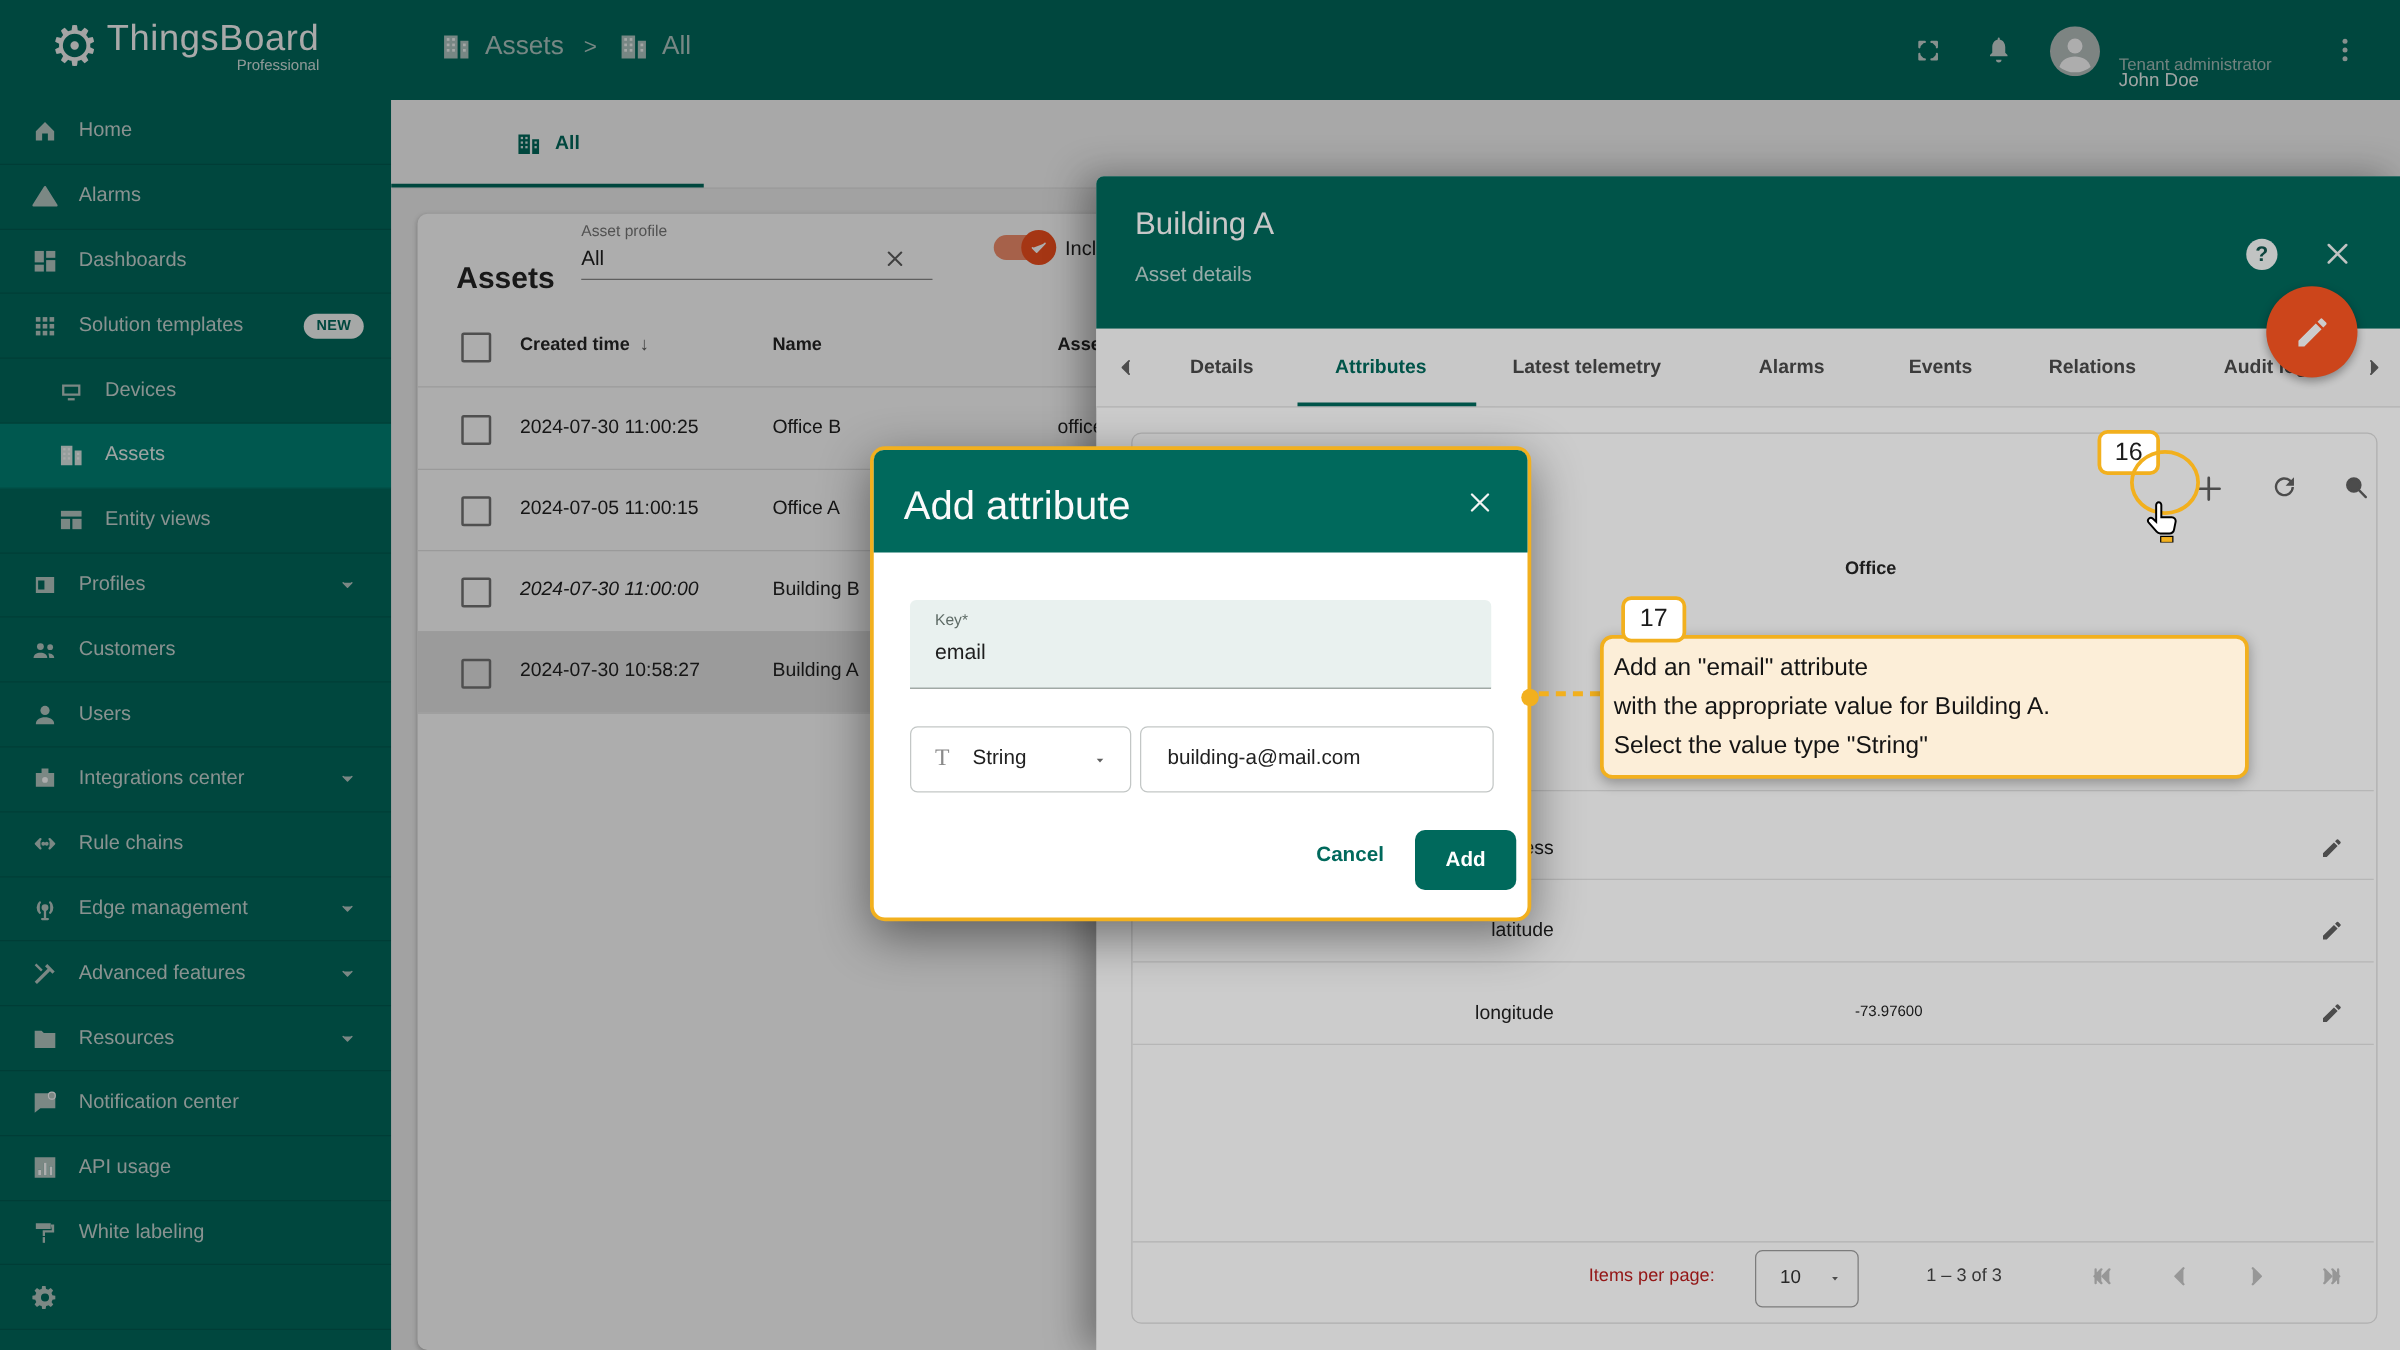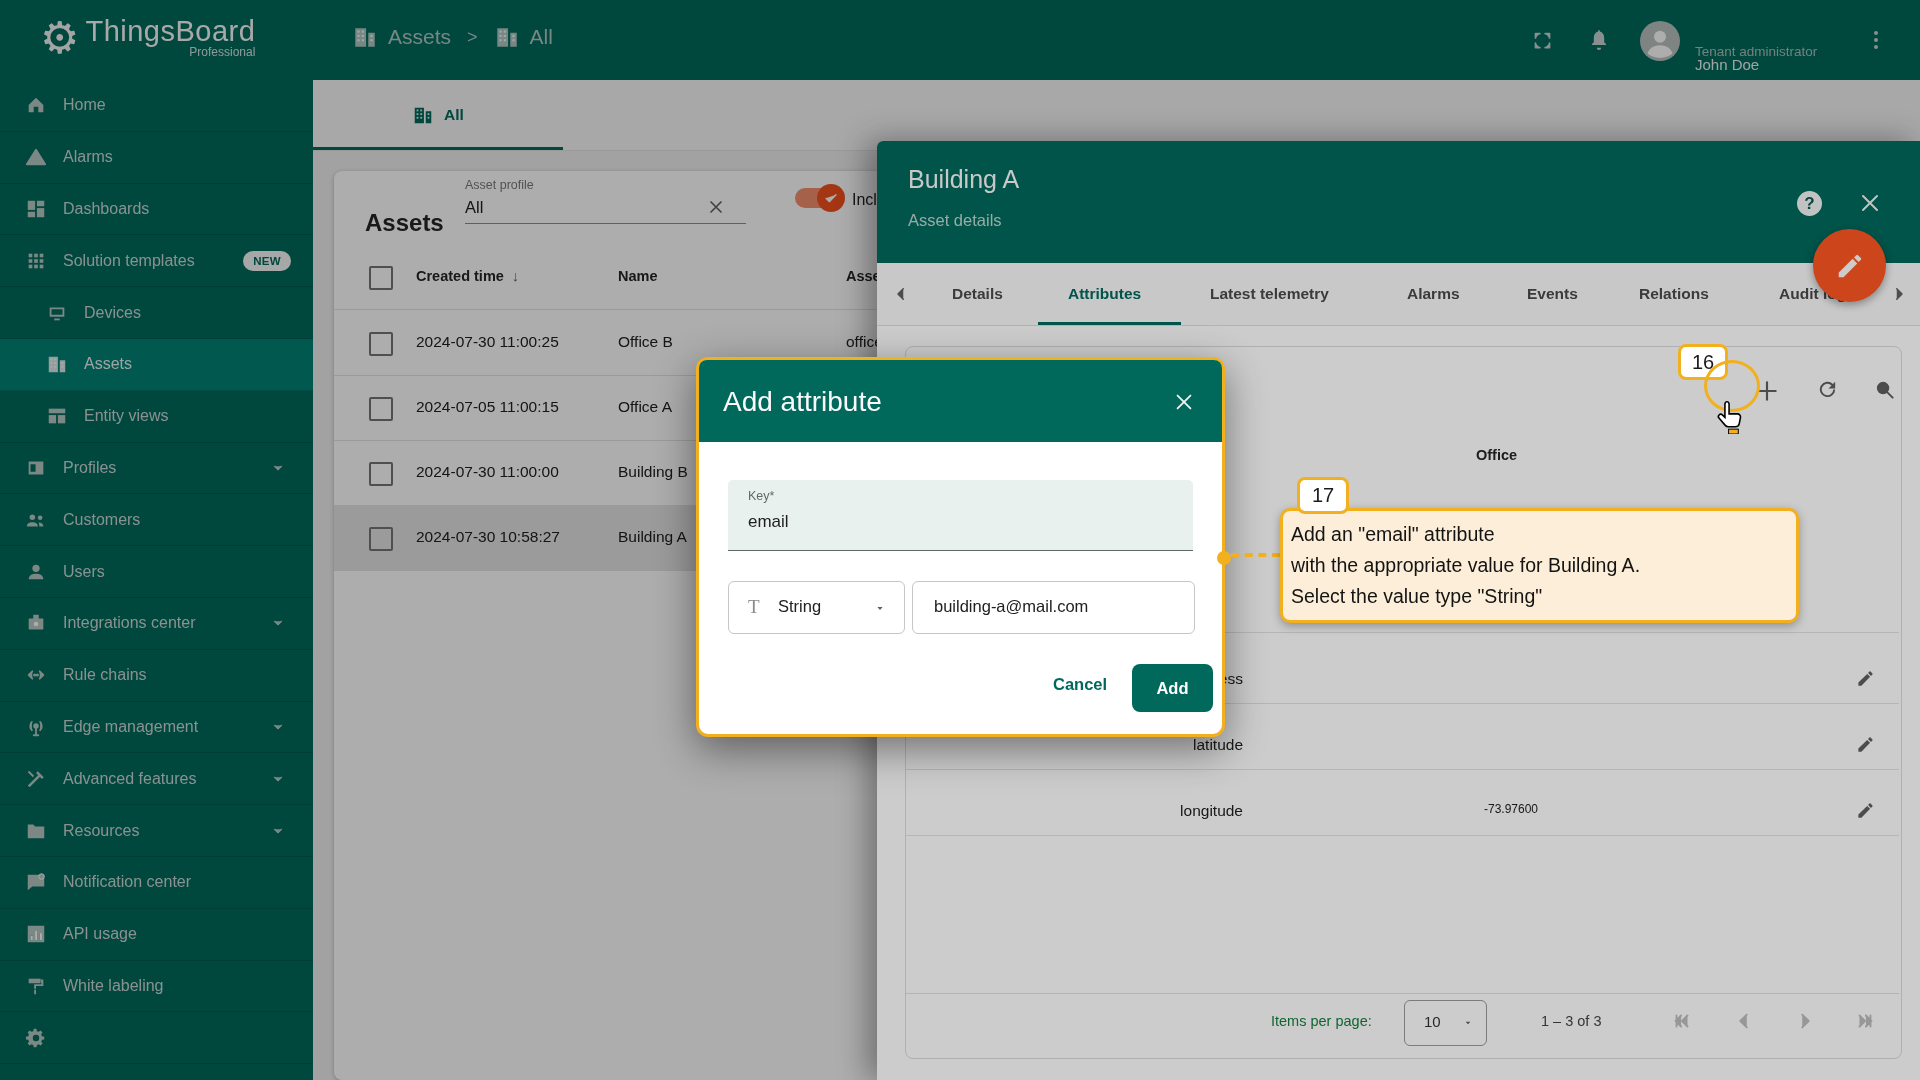--- a/index.html
+++ b/index.html
@@ -83,32 +83,32 @@
        box-shadow:0 3px 8px rgba(0,0,0,.35);display:flex;align-items:center;justify-content:center;cursor:pointer;}
   .fab svg{width:30px;height:30px;color:#fff;}
   .attr-card{left:28px;top:205px;width:995px;height:711px;border:1px solid #DCDCDC;border-radius:8px;background:#fff;}
   .tool-ic{top:31px;color:#5F5F5F;cursor:pointer;}
   .attr-vhead{left:570px;top:100px;font-size:14.5px;font-weight:bold;color:#262626;}
   .attr-div{left:0;width:993px;height:1px;background:#E4E4E4;}
   .attr-key{position:absolute;left:195px;width:142px;text-align:right;font-size:15.5px;color:#212121;}
   .attr-val{position:absolute;left:515px;width:180px;text-align:center;font-size:12px;color:#212121;}
   .attr-pencil{position:absolute;left:950px;width:19px;height:19px;color:#5F5F5F;cursor:pointer;}
   .pgn-top{left:0;top:646px;width:993px;height:1px;background:#E0E0E0;}
-  .pgn-label{left:365px;top:666px;font-size:14.5px;color:#15803d;}
+  .pgn-label{left:365px;top:666px;font-size:14.5px;color:#b91c1c;}
   .pgn-box{left:498px;top:653px;width:81px;height:44px;border:1px solid #9B9B9B;border-radius:6px;cursor:pointer;}
   .pgn-size{left:518px;top:666px;font-size:15px;color:#333;}
   .pgn-caret{left:556px;top:672px;width:12px;height:8px;color:#5F5F5F;}
   .pgn-range{left:635px;top:666px;font-size:14.5px;color:#444;}
   .pgn-nav{top:663px;width:22px;height:22px;color:#BDBDBD;cursor:pointer;}
 
   
   .modal{left:696px;top:357px;width:523px;height:374px;z-index:20;background:#fff;border-radius:12px;
          border:3px solid var(--gold);box-shadow:0 12px 40px rgba(0,0,0,.45);}
   .modal-head{left:0;top:0;width:523px;height:82px;background:var(--teal);border-radius:8px 8px 0 0;}
-  .modal-title{left:24px;top:26px;font-size:28px;color:#FAFAFA;}
+  .modal-title{left:24px;top:26px;font-size:32px;color:#FAFAFA;}
   .modal-x{left:474px;top:31px;width:22px;height:22px;color:#F2F4F3;cursor:pointer;}
   .key-field{left:29px;top:120px;width:465px;height:70px;background:#E9F1EF;border-radius:5px 5px 0 0;
              border-bottom:1px solid #5C6964;cursor:text;}
   .key-label{left:20px;top:9px;font-size:12.5px;color:#5E6B66;}
   .key-value{left:20px;top:32px;font-size:17px;color:#1E1E1E;}
   .type-select{left:29px;top:221px;width:175px;height:51px;border:1px solid #C3C7C6;border-radius:6px;cursor:pointer;}
   .type-T{left:19px;top:14px;font-size:19px;color:#8A8A8A;font-family:"Liberation Serif",serif;}
   .type-value{left:49px;top:15px;font-size:16.5px;color:#212121;}
   .type-caret{left:144px;top:22px;width:14px;height:9px;color:#5F5F5F;}
   .val-input{left:213px;top:221px;width:281px;height:51px;border:1px solid #C3C7C6;border-radius:6px;cursor:text;}
@@ -488,21 +488,21 @@
           <span class="abs checkbox" style="left: 35px; top: 161px;"></span>
           <div class="abs cell" style="left: 82px; top: 162px;">2024-07-30 11:00:25</div>
           <div class="abs cell" style="left: 284px; top: 162px;">Office B</div>
           <div class="abs cell" style="left: 512px; top: 162px;">office</div>
           <div class="abs trow-divider" style="top: 204px;"></div>
           <span class="abs checkbox" style="left: 35px; top: 226px;"></span>
           <div class="abs cell" style="left: 82px; top: 227px;">2024-07-05 11:00:15</div>
           <div class="abs cell" style="left: 284px; top: 227px;">Office A</div>
           <div class="abs trow-divider" style="top: 269px;"></div>
           <span class="abs checkbox" style="left: 35px; top: 291px;"></span>
-          <div class="abs cell" style="left: 82px; top: 292px;">2024-07-30 11:00:00</div>
+          <div class="abs cell" style="left: 82px; top: 292px; font-style: italic;">2024-07-30 11:00:00</div>
           <div class="abs cell" style="left: 284px; top: 292px;">Building B</div>
           <div class="abs trow-divider" style="top: 334px;"></div>
           <div class="abs sel-row" style="top: 334px;"></div>
           <span class="abs checkbox" style="left: 35px; top: 356px;"></span>
           <div class="abs cell" style="left: 82px; top: 357px;">2024-07-30 10:58:27</div>
           <div class="abs cell" style="left: 284px; top: 357px;">Building A</div>
           <div class="abs trow-divider" style="top: 399px;"></div>
         </div>
     </section>
   </main>

